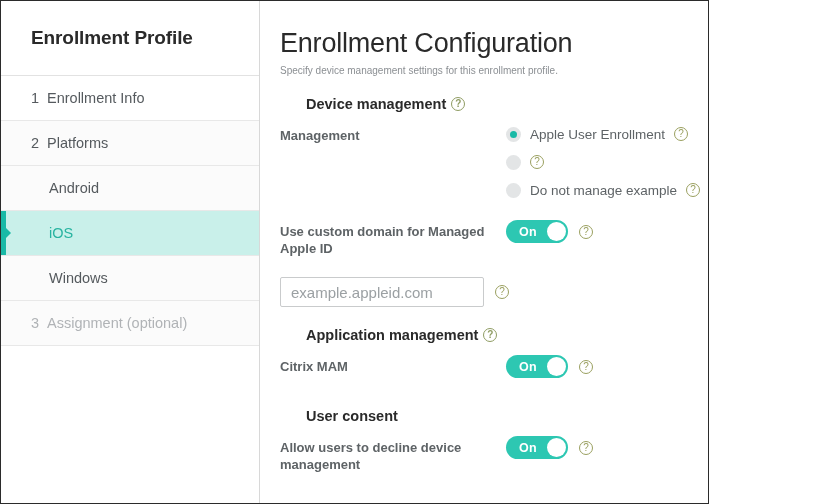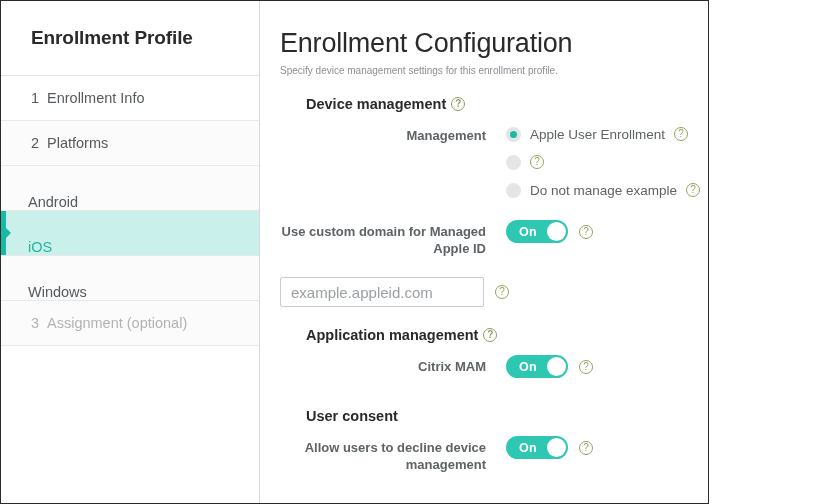--- a/index.html
+++ b/index.html
@@ -54,21 +54,21 @@
     min-height: 45px;
     display: flex;
     align-items: center;
     border-bottom: 1px solid #e8e8e8;
     font-size: 14.5px;
     color: #555a5e;
     background: #ffffff;
   }
   .nav-item.shade   { background: #fbfbfb; }
   .nav-item.step    { padding-left: 30px; }
-  .nav-item.sub     { padding-left: 27px; align-items: flex-end; }
+  .nav-item.sub     { padding-left: 48px; }
   .nav-item.disabled { color: #b0b3b6; }
   .nav-num {
     display: inline-block;
     width: 16px;
     color: inherit;
   }
   .nav-item.active {
     background: #c9f0ea;
     color: #27b3a0;
   }
@@ -129,27 +129,26 @@
 
   
   .row {
     display: flex;
     align-items: flex-start;
     margin-bottom: 6px;
   }
   .row-label {
     width: 226px;
     min-width: 226px;
-    text-align: right;
     font-size: 13px;
     font-weight: bold;
     color: #5e6366;
     line-height: 17px;
     padding-top: 3px;
-    padding-right: 20px;
+    padding-right: 14px;
     box-sizing: border-box;
   }
   .row-control {
     display: flex;
     align-items: flex-start;
     flex-direction: column;
     gap: 8px;
   }
 
   

